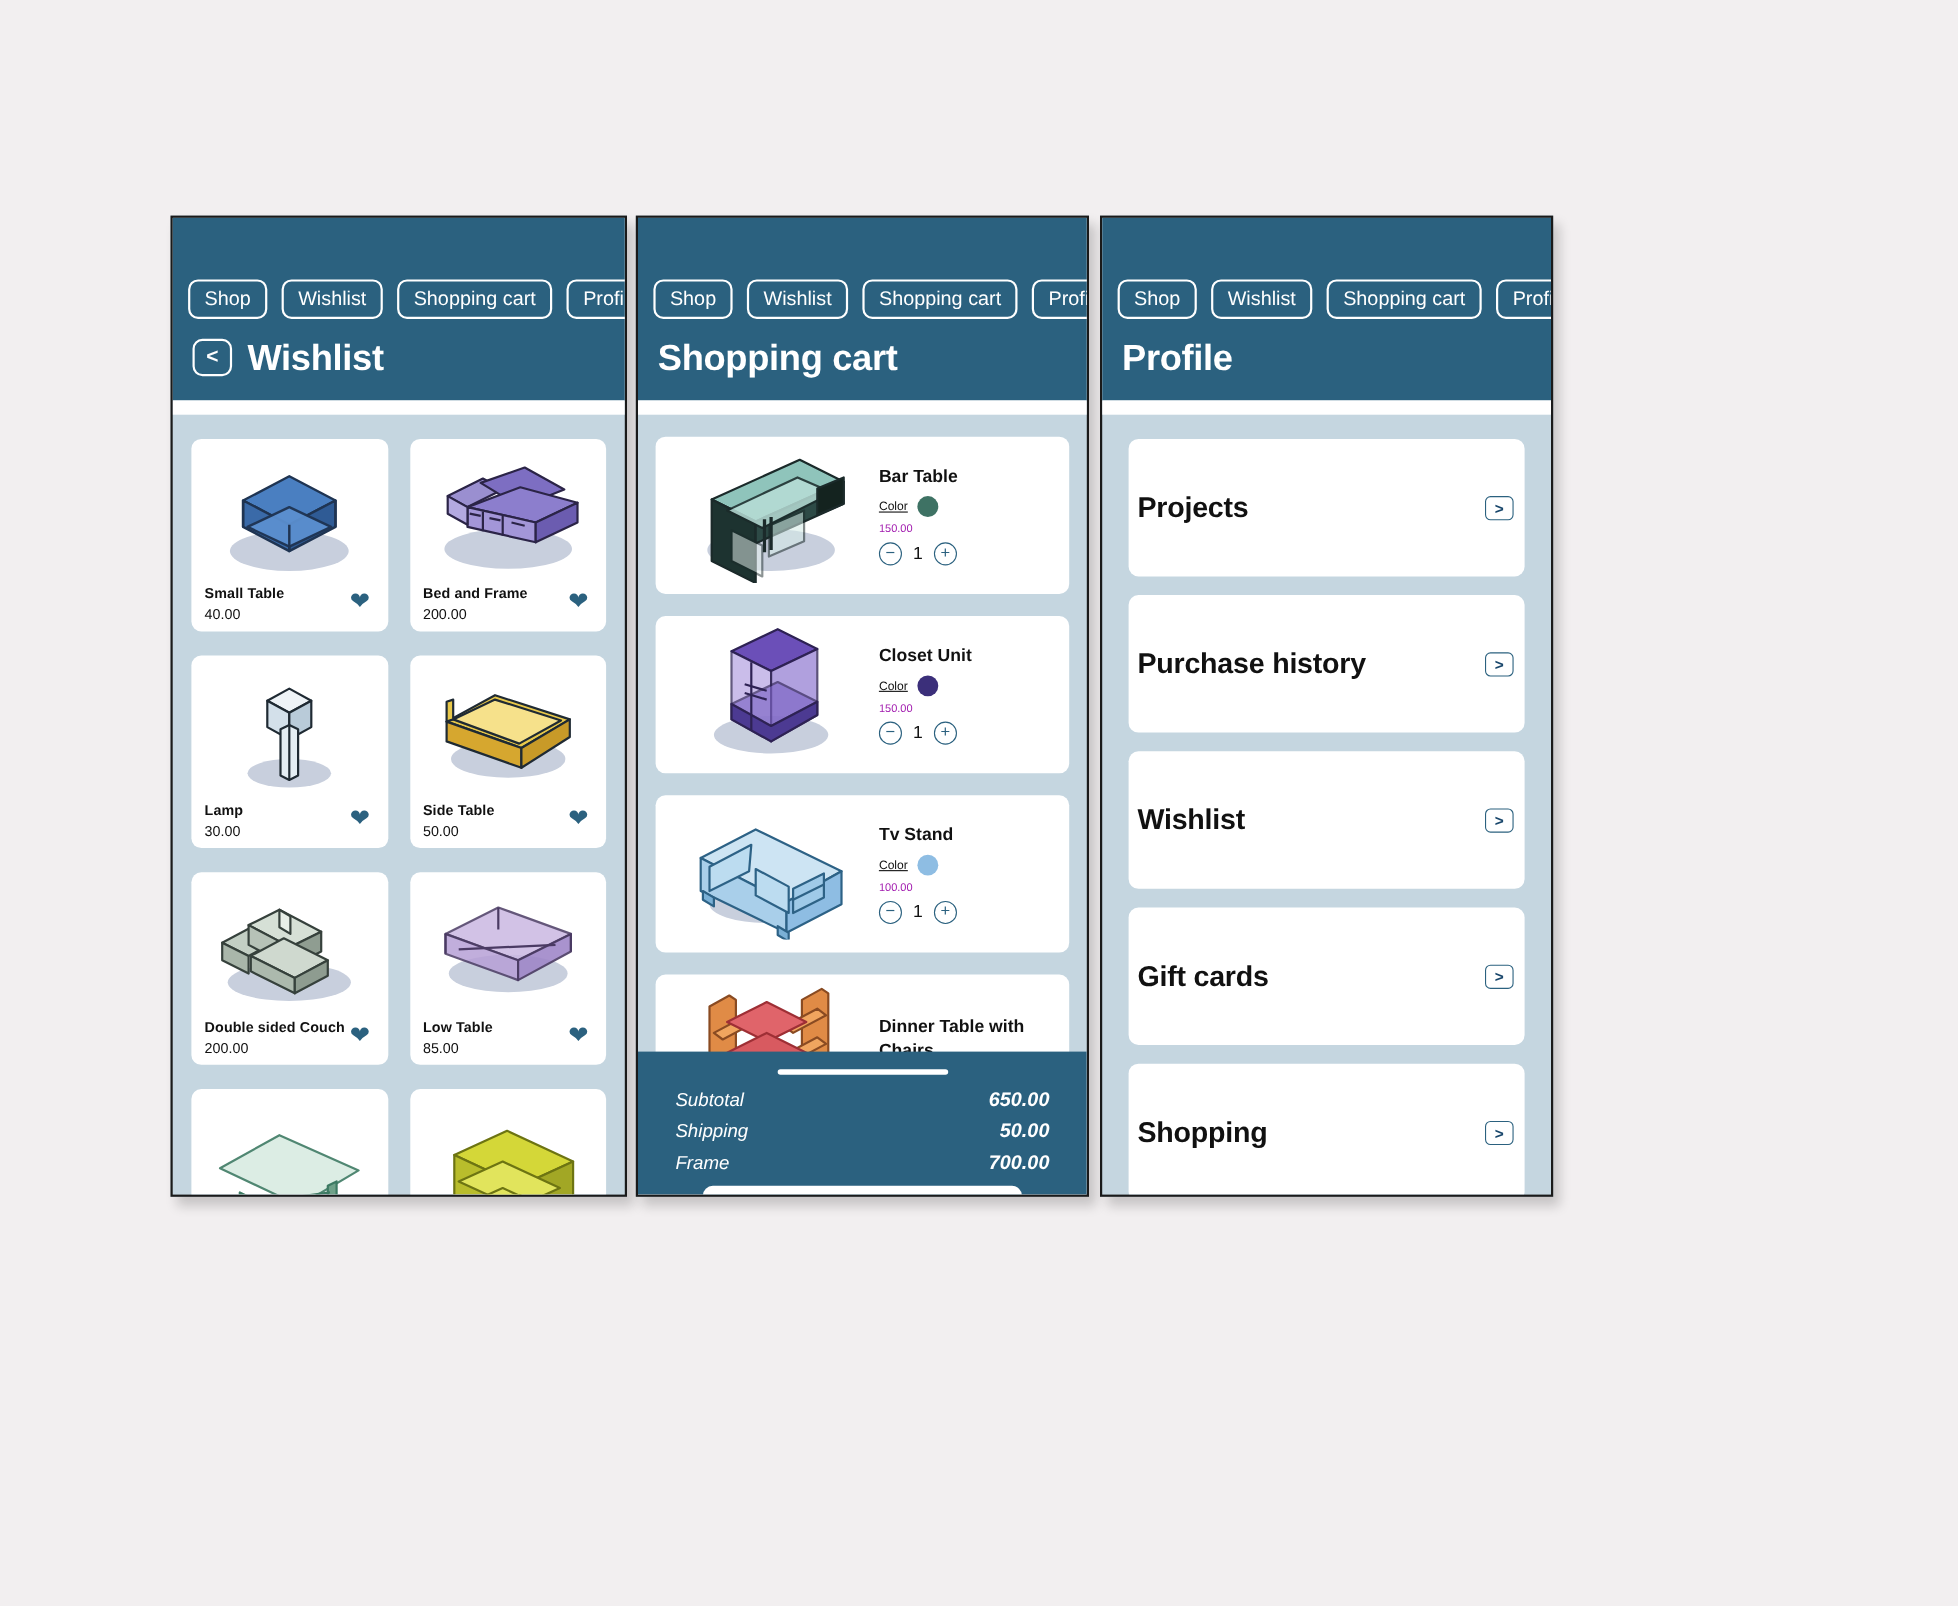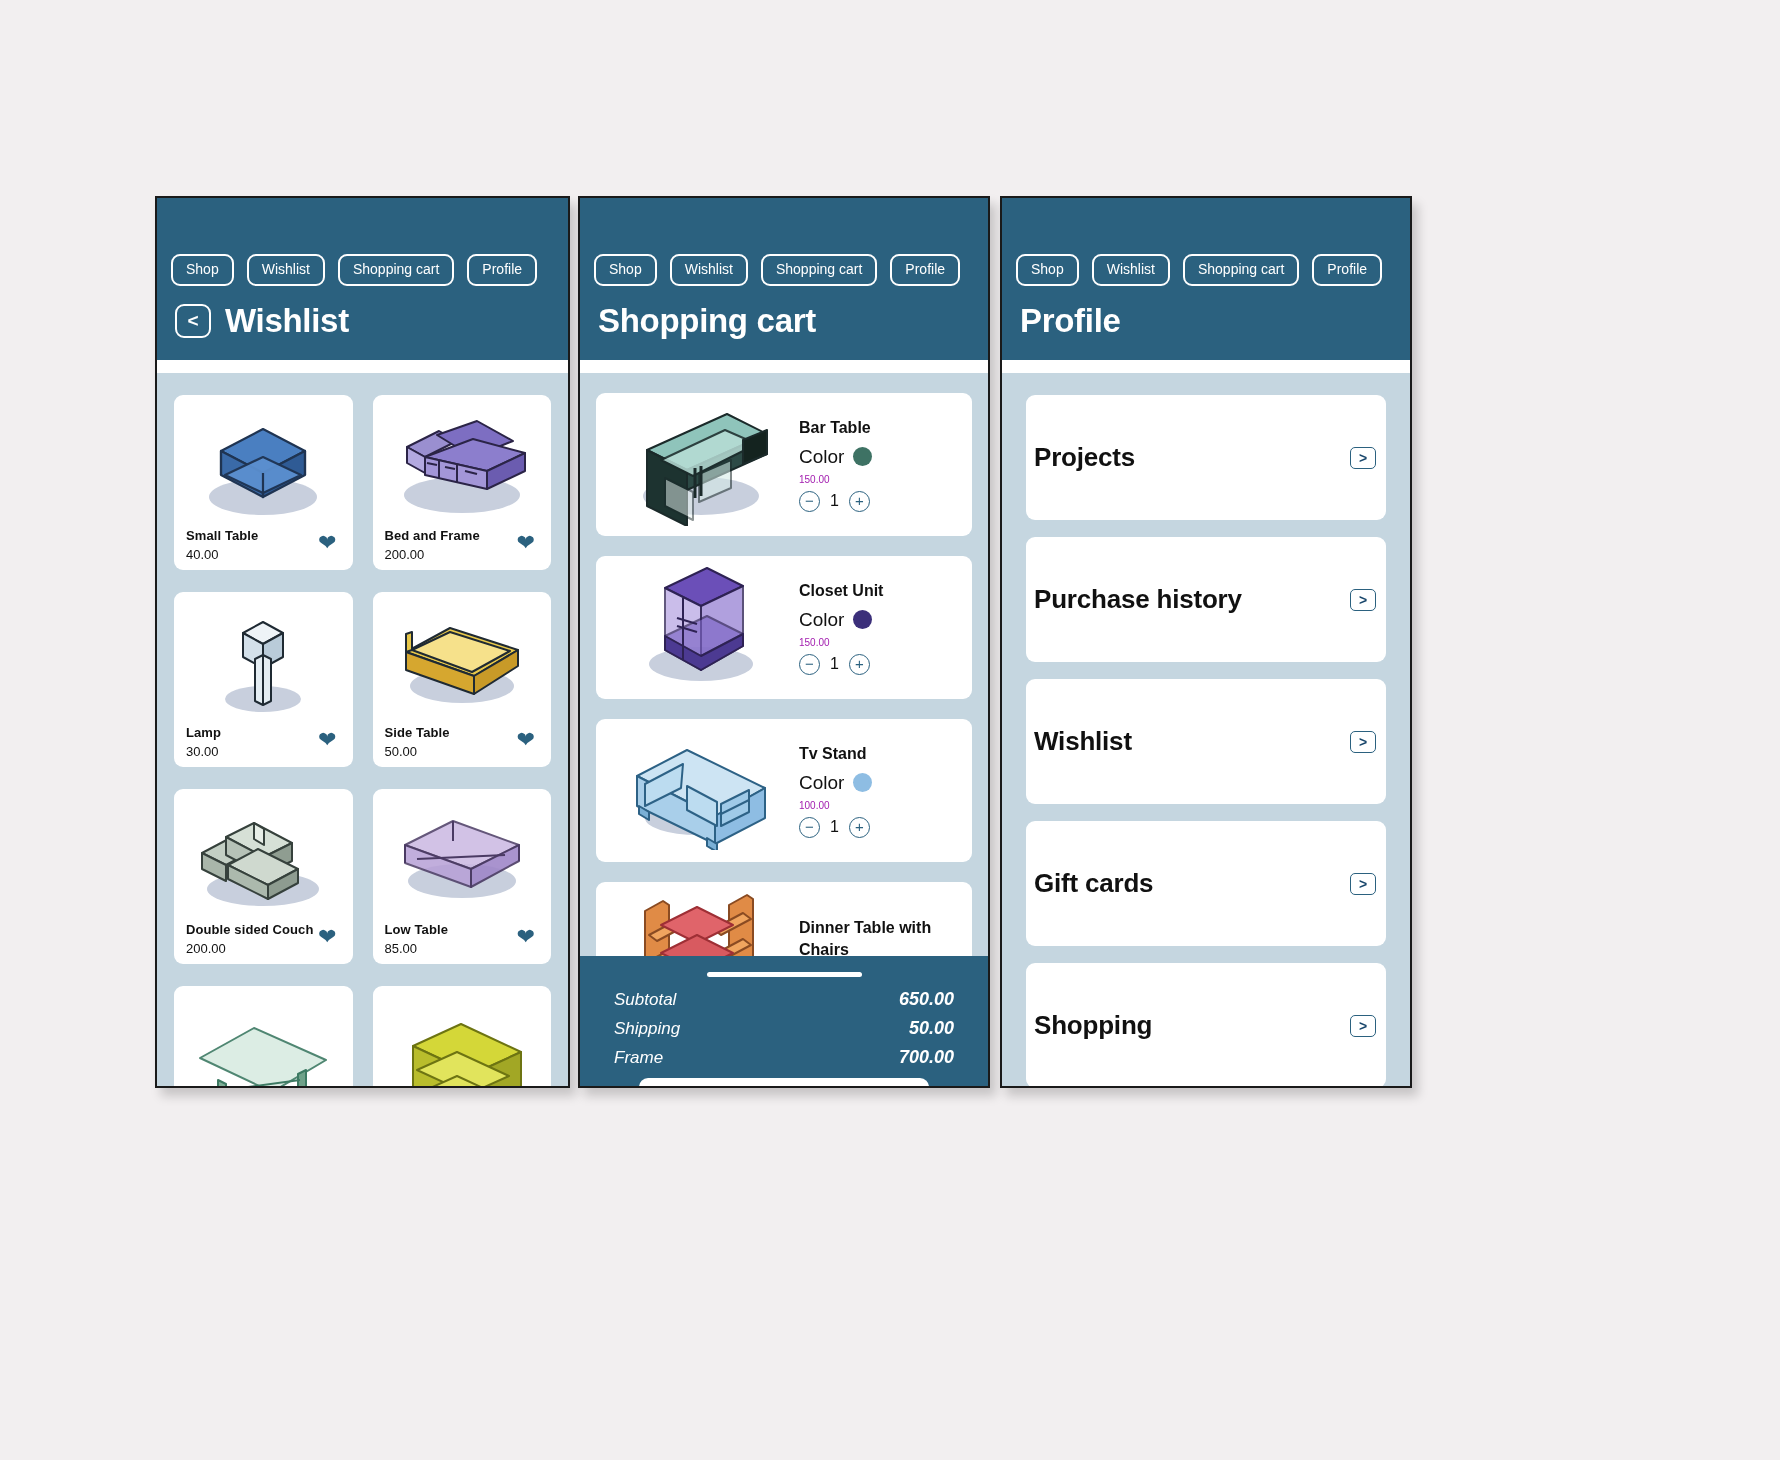--- a/index.html
+++ b/index.html
@@ -27,21 +27,21 @@
   
   .header { background: #2b617f; padding: 0; flex: 0 0 auto; }
   .nav {
     display: flex; align-items: center; gap: 13px;
     padding: 56px 0 0 14px;
   }
   .nav-chip {
     border: 2px solid #ffffff;
     border-radius: 9px;
     color: #ffffff;
-    font-size: 14px;
+    font-size: 18px;
     padding: 6px 13px 8px;
     white-space: nowrap;
     line-height: 1;
     background: transparent;
     cursor: pointer;
   }
   .title-row {
     display: flex; align-items: center; gap: 14px;
     padding: 16px 0 20px 18px;
   }
@@ -108,21 +108,21 @@
     display: flex;
     align-items: center;
     padding: 0 12px;
     overflow: hidden;
     justify-content: space-between;
   }
   .cart-art { width: 185px; display: flex; align-items: center; justify-content: center; flex: 0 0 auto; }
   .cart-info { flex: 1 1 auto; padding-left: 6px; }
   .cart-name { font-size: 16px; font-weight: bold; color: #111; line-height: 1.35; max-width: 150px; }
   .cart-color-row { display: flex; align-items: center; gap: 9px; margin-top: 7px; }
-  .cart-color-label { font-size: 19px; color: #111; }
+  .cart-color-label { font-size: 11px; color: #111; text-decoration: underline; }
   .swatch { width: 19px; height: 19px; border-radius: 50%; display: inline-block; }
   .cart-price { font-size: 10px; color: #a21caf; margin-top: 6px; }
   .qty-row { display: flex; align-items: center; gap: 10px; margin-top: 6px; }
   .qty-btn {
     width: 21px; height: 21px; border-radius: 50%;
     border: 1.6px solid #2b617f;
     color: #2b617f;
     display: flex; align-items: center; justify-content: center;
     font-size: 15px; line-height: 1; cursor: pointer; background: transparent;
     position: relative;

